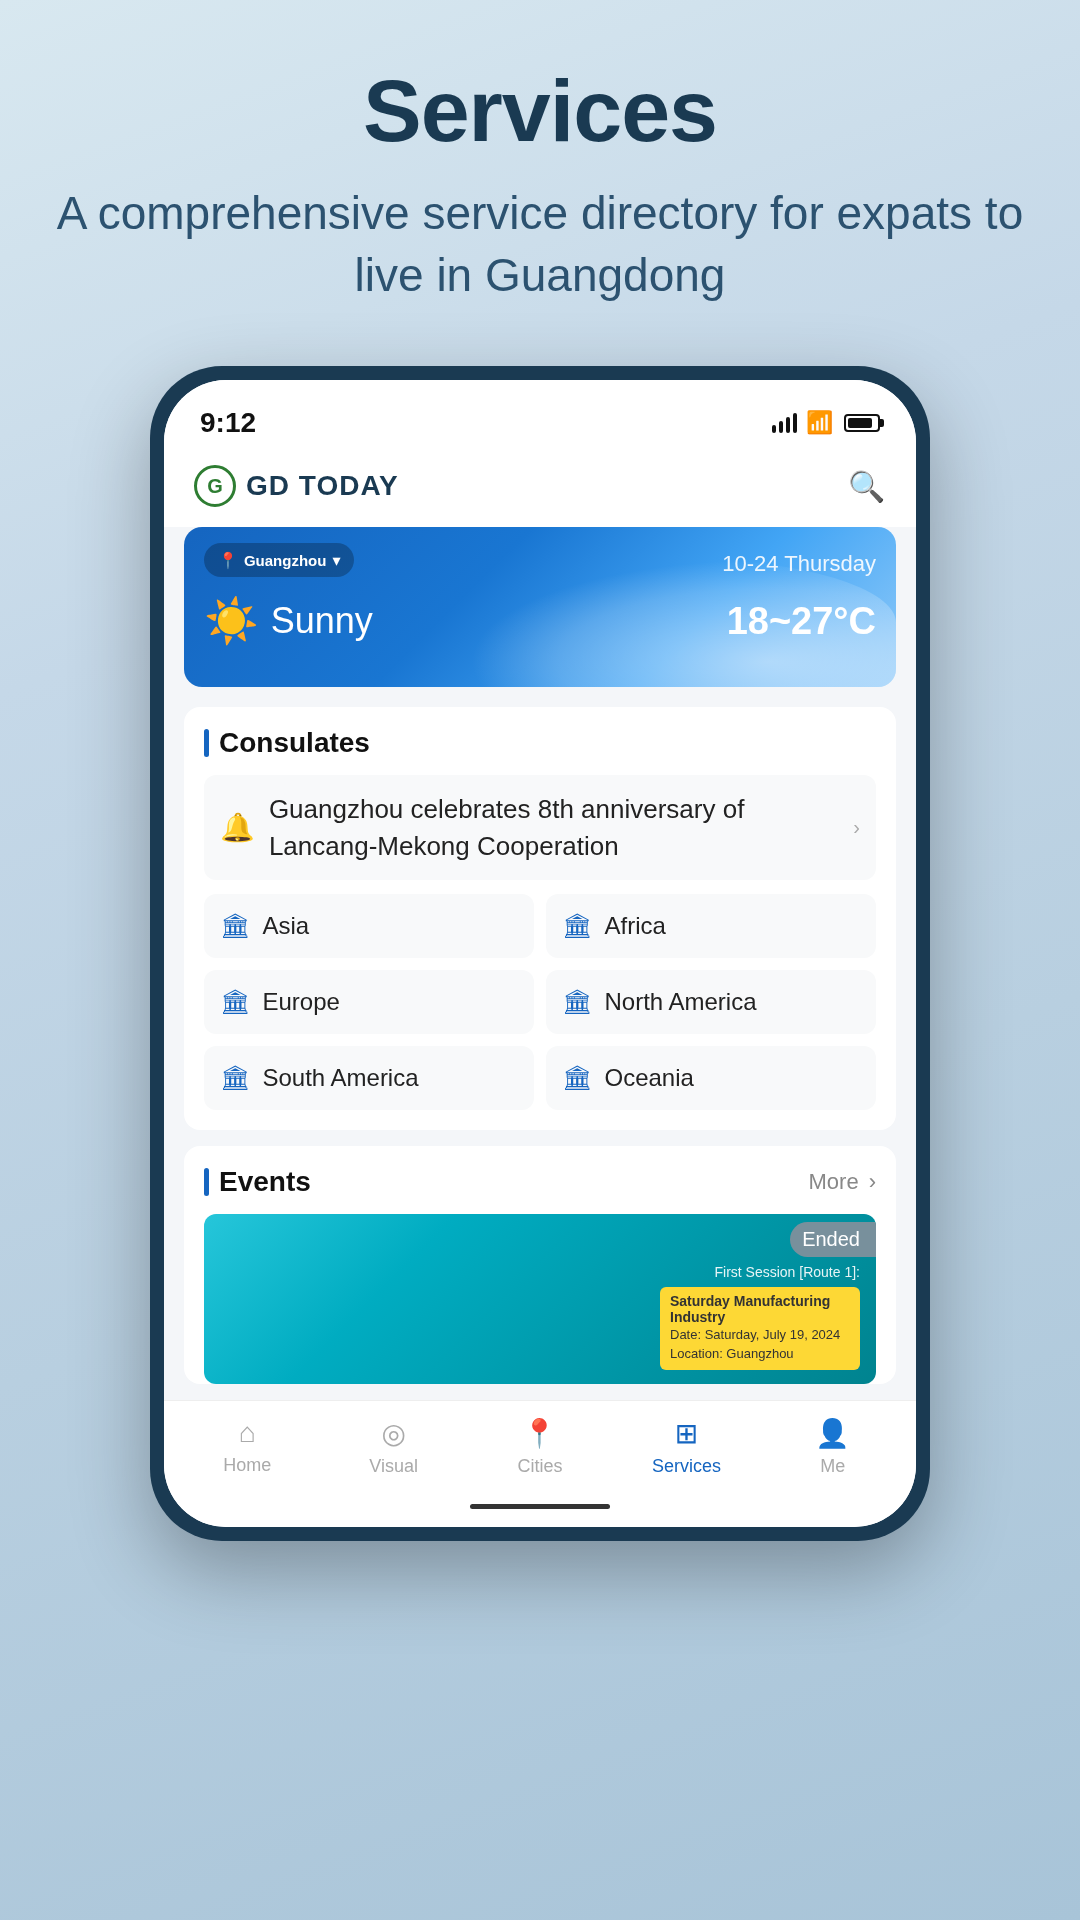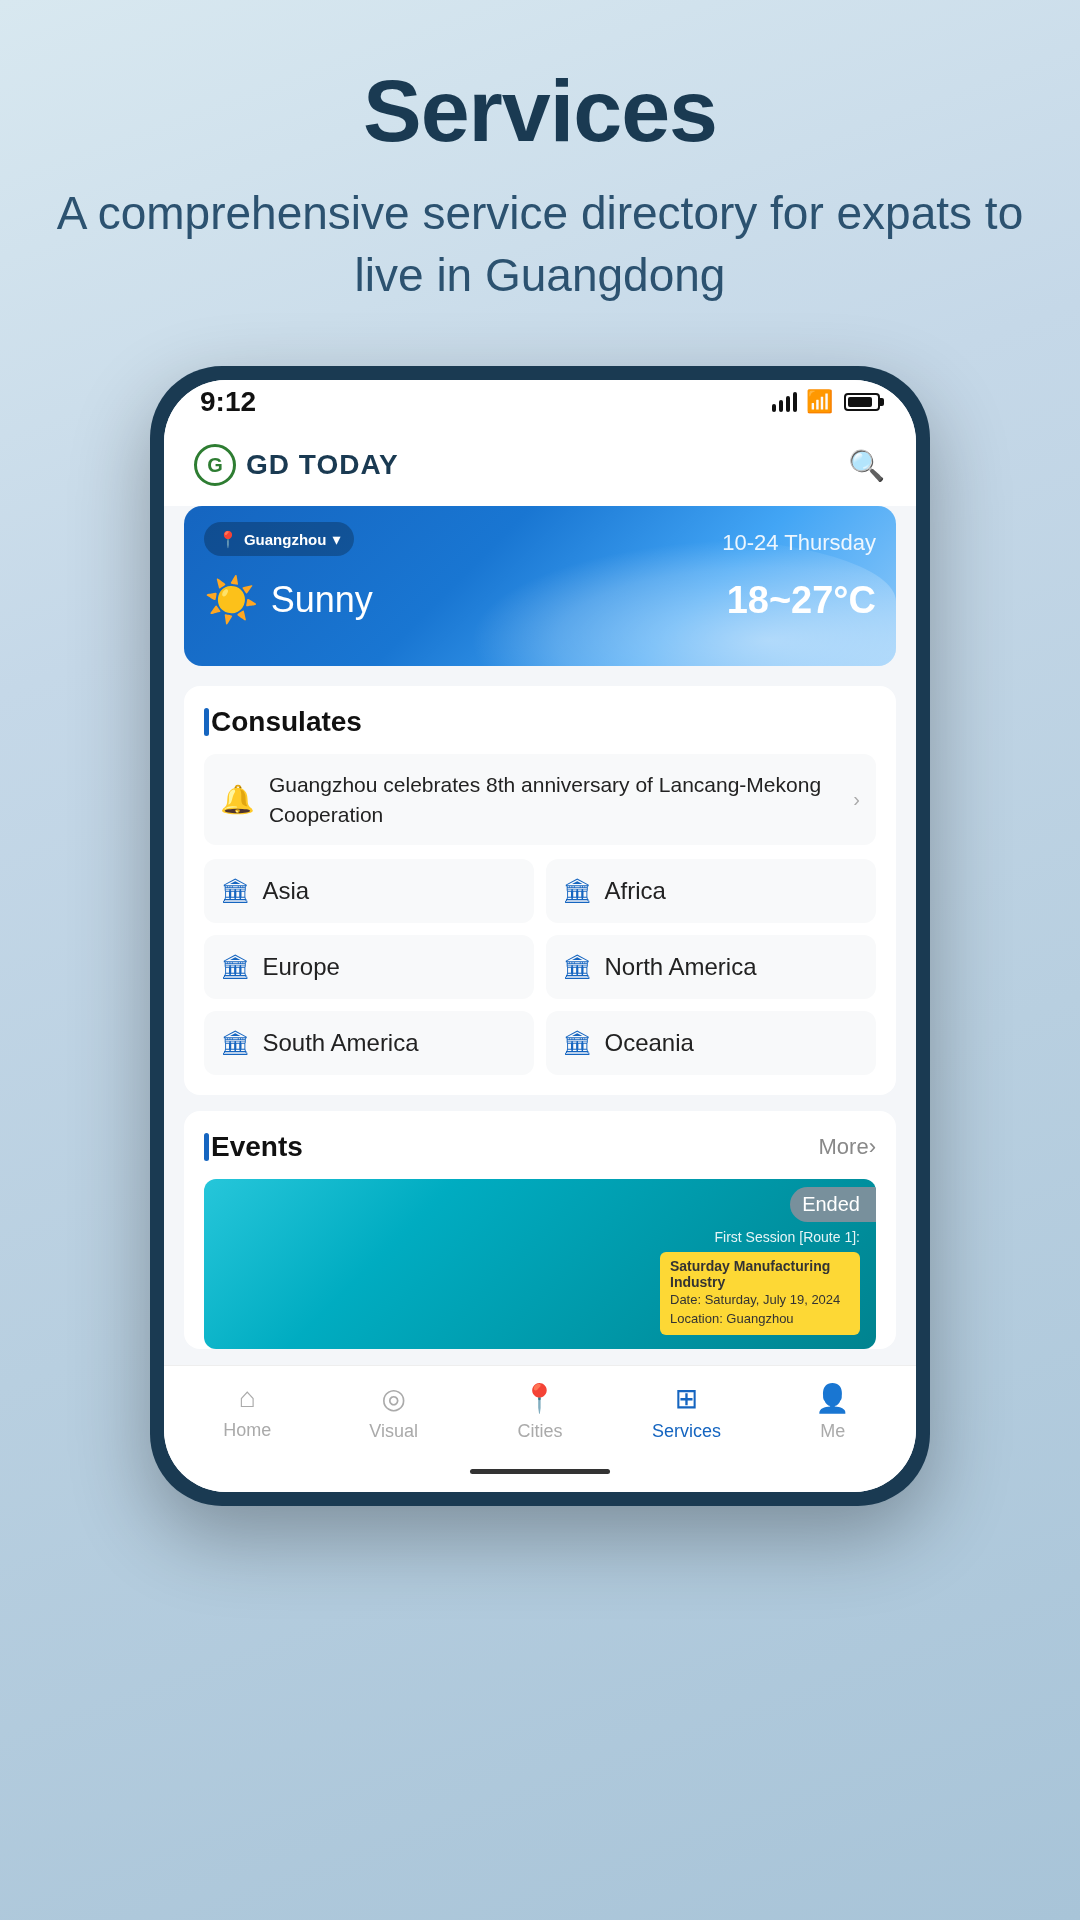--- a/index.html
+++ b/index.html
@@ -48,21 +48,21 @@
       overflow: hidden;
       position: relative;
     }
 
     
     .status-bar {
       background: white;
       display: flex;
       justify-content: space-between;
       align-items: center;
-      padding: 6px 36px 10px;
+      padding: 27px 36px 10px;
     }
 
     .status-time {
       font-size: 28px;
       font-weight: 600;
       color: #111;
     }
 
     .status-icons {
       display: flex;
@@ -262,39 +262,39 @@
     .section-header {
       display: flex;
       justify-content: space-between;
       align-items: center;
       margin-bottom: 16px;
     }
 
     .section-title {
       display: flex;
       align-items: center;
-      gap: 2px;
+      gap: 10px;
       font-size: 28px;
       font-weight: 800;
       color: #111;
     }
 
     .section-accent {
       width: 5px;
       height: 28px;
       background: #1565c0;
       border-radius: 3px;
     }
 
     .more-link {
       color: #888;
       font-size: 22px;
       display: flex;
       align-items: center;
-      gap: 0;
+      gap: 10px;
       cursor: pointer;
     }
 
     
     .notif-item {
       display: flex;
       align-items: center;
       background: #f8f9fa;
       border-radius: 12px;
       padding: 16px 16px;
@@ -304,21 +304,21 @@
     }
 
     .notif-icon {
       font-size: 28px;
       color: #1565c0;
       flex-shrink: 0;
     }
 
     .notif-text {
       flex: 1;
-      font-size: 21px;
+      font-size: 26px;
       color: #222;
       line-height: 1.4;
     }
 
     .notif-arrow {
       color: #aaa;
       font-size: 20px;
     }
 
     

